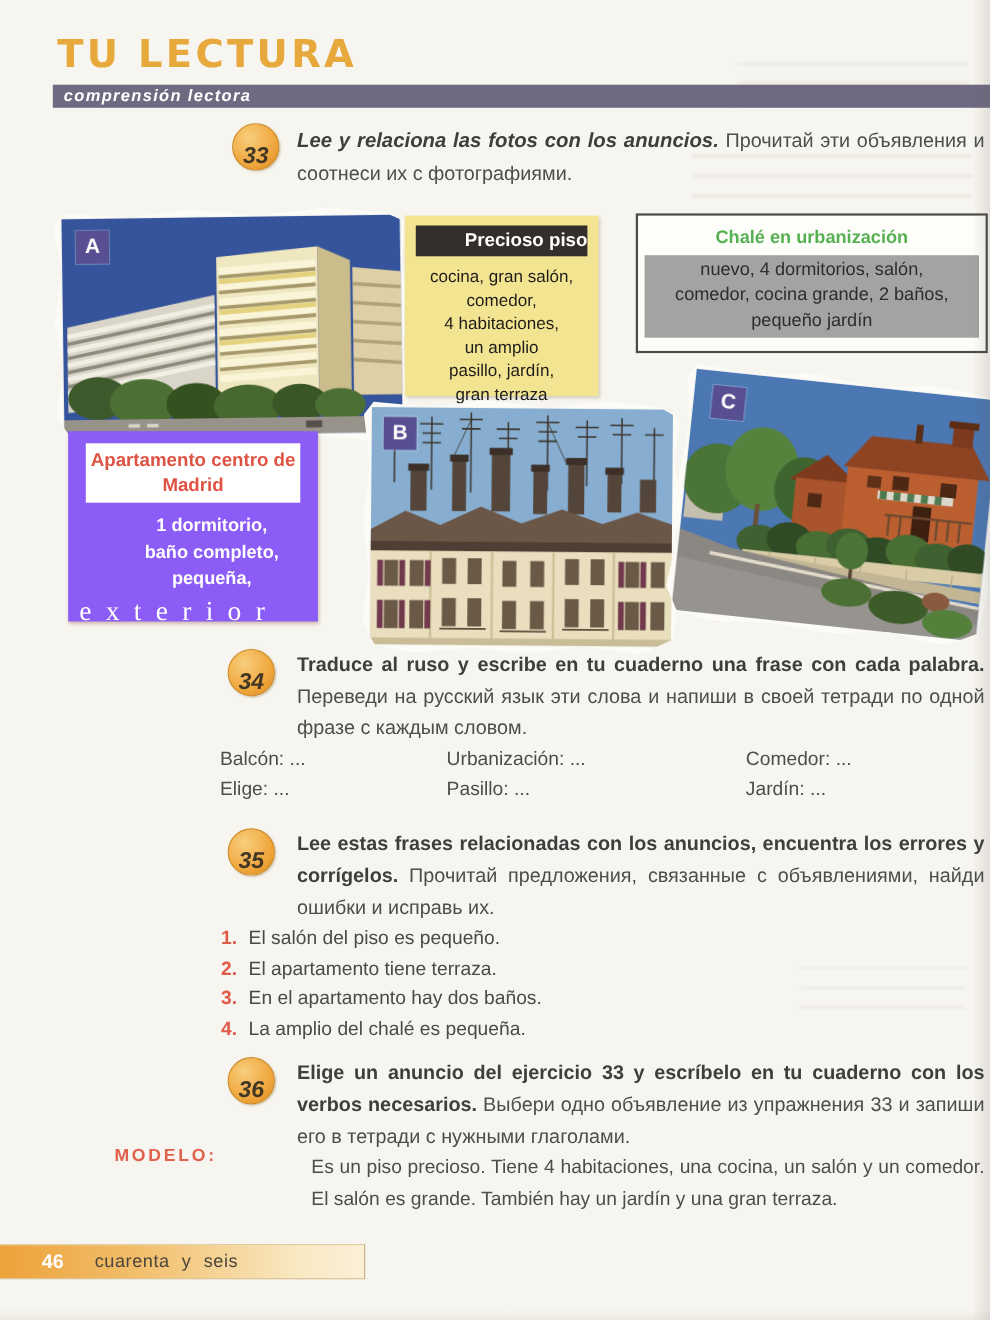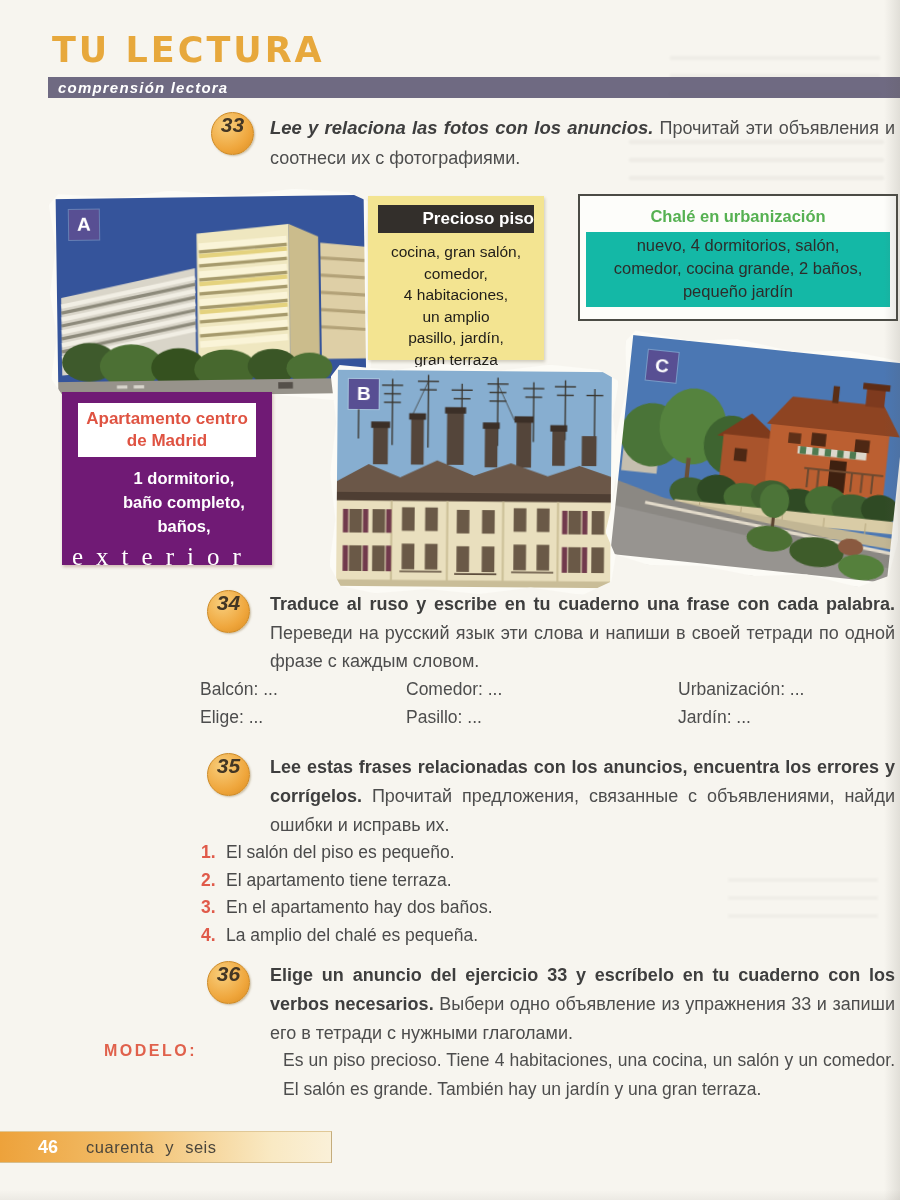--- a/index.html
+++ b/index.html
@@ -17,21 +17,21 @@
   .page-title{position:absolute;left:52px;top:30px;font-family:"DejaVu Sans",sans-serif;
     font-size:35px;font-weight:700;letter-spacing:3px;color:#E7A83C;}
   .section-bar{position:absolute;left:48px;top:77px;right:0;height:21px;background:#6F6A82;
     display:flex;align-items:center;}
   .section-bar span{color:#fff;font-style:italic;font-weight:700;font-size:15px;
     letter-spacing:1.2px;padding-left:10px;}
 
   
   .badge{position:absolute;width:41px;height:41px;border-radius:50%;
     background:radial-gradient(circle at 35% 30%,#F8CE7C,#EFA63C 62%,#D98B20);
-    border:1px solid #CD8A26;display:flex;align-items:flex-start;justify-content:center;
+    border:1px solid #CD8A26;display:flex;align-items:flex-end;justify-content:center;
     font-style:italic;font-weight:700;font-size:21px;color:#433624;
     box-shadow:1px 1px 2px rgba(120,90,30,.35);}
   .badge-33{left:211px;top:112px;}
   .badge-34{left:207px;top:590px;}
   .badge-35{left:207px;top:753px;}
   .badge-36{left:207px;top:961px;}
 
   
   .ex-para{position:absolute;left:270px;width:625px;text-align:justify;
     font-size:18px;line-height:29px;color:#4d4d4d;margin:0;}
@@ -63,24 +63,24 @@
   .ad-piso{position:absolute;left:368px;top:196px;width:176px;height:164px;background:#F3E491;
     box-shadow:1px 2px 3px rgba(90,80,40,.25);}
   .ad-piso .ad-head{margin:9px 10px 8px;background:#332F2B;color:#fff;font-weight:700;
     font-size:17px;text-align:right;padding:4px 0;}
   .ad-piso .ad-line{font-size:15.5px;line-height:21.5px;text-align:center;color:#1f1d19;}
 
   .ad-chale{position:absolute;left:578px;top:194px;width:316px;height:123px;background:#FDFDFA;
     border:2px solid #4B4B45;}
   .ad-chale .ad-head{color:#56B152;font-weight:700;font-size:16.5px;text-align:center;
     margin:11px 0 6px;}
-  .ad-chale .ad-body{background:#14b8a6;margin:0 6px;padding:2px 2px 4px;}
+  .ad-chale .ad-body{background:#a3a3a3;margin:0 6px;padding:2px 2px 4px;}
   .ad-chale .ad-line{font-size:16.5px;line-height:23px;text-align:center;color:#2d2d2b;}
 
-  .ad-apart{position:absolute;left:62px;top:392px;width:210px;height:173px;background:#701a75;
+  .ad-apart{position:absolute;left:62px;top:392px;width:227px;height:173px;background:#8b5cf6;
     box-shadow:1px 2px 3px rgba(120,50,40,.3);}
   .ad-apart .ad-head{background:#fff;margin:11px 16px 0;padding:5px 4px;color:#DF5342;
     font-weight:700;font-size:17px;line-height:22px;text-align:center;}
   .ad-apart .ad-lines{margin-top:9px;padding-left:34px;}
   .ad-apart .ad-line{color:#fff;font-weight:700;font-size:16.5px;line-height:24px;text-align:center;}
   .ad-apart .ad-exterior{font-family:"Liberation Serif",serif;font-size:25px;color:#fff;
     letter-spacing:13px;text-align:left;margin-top:5px;padding-left:10px;font-weight:400;}
 
   
   .word-grid{position:absolute;left:200px;top:677px;width:696px;display:grid;
@@ -220,21 +220,21 @@
       <div class="ad-line">comedor, cocina grande, 2 baños,</div>
       <div class="ad-line">pequeño jardín</div>
     </div>
   </div>
 
   <div class="ad-apart">
     <div class="ad-head">Apartamento centro de Madrid</div>
     <div class="ad-lines">
       <div class="ad-line">1 dormitorio,</div>
       <div class="ad-line">baño completo,</div>
-      <div class="ad-line">baños,</div>
+      <div class="ad-line">pequeña,</div>
     </div>
     <div class="ad-exterior">exterior</div>
   </div>
 
   <div class="photo photo-b">
     <svg viewBox="0 0 260 202" preserveAspectRatio="none">
       <rect width="260" height="202" fill="#87AED0"></rect>
       <g stroke="#3A362F" stroke-width="1.3">
         <line x1="20" y1="64" x2="20" y2="10"></line>
           <line x1="12" y1="16" x2="28" y2="16"></line>
@@ -407,22 +407,22 @@
 
   <div class="badge badge-34">
     <span>34</span>
   </div>
   <p class="ex-para p34">
     <span class="es">Traduce al ruso y escribe en tu cuaderno una frase con cada palabra.</span>
     <span class="ru">Переведи на русский язык эти слова и напиши в своей тетради по одной фразе с каждым словом.</span>
   </p>
   <div class="word-grid">
     <div>Balcón: ...</div>
+    <div>Urbanización: ...</div>
     <div>Comedor: ...</div>
-    <div>Urbanización: ...</div>
     <div>Elige: ...</div>
     <div>Pasillo: ...</div>
     <div>Jardín: ...</div>
   </div>
 
   <div class="badge badge-35">
     <span>35</span>
   </div>
   <p class="ex-para p35">
     <span class="es">Lee estas frases relacionadas con los anuncios, encuentra los errores y corrígelos.</span>

